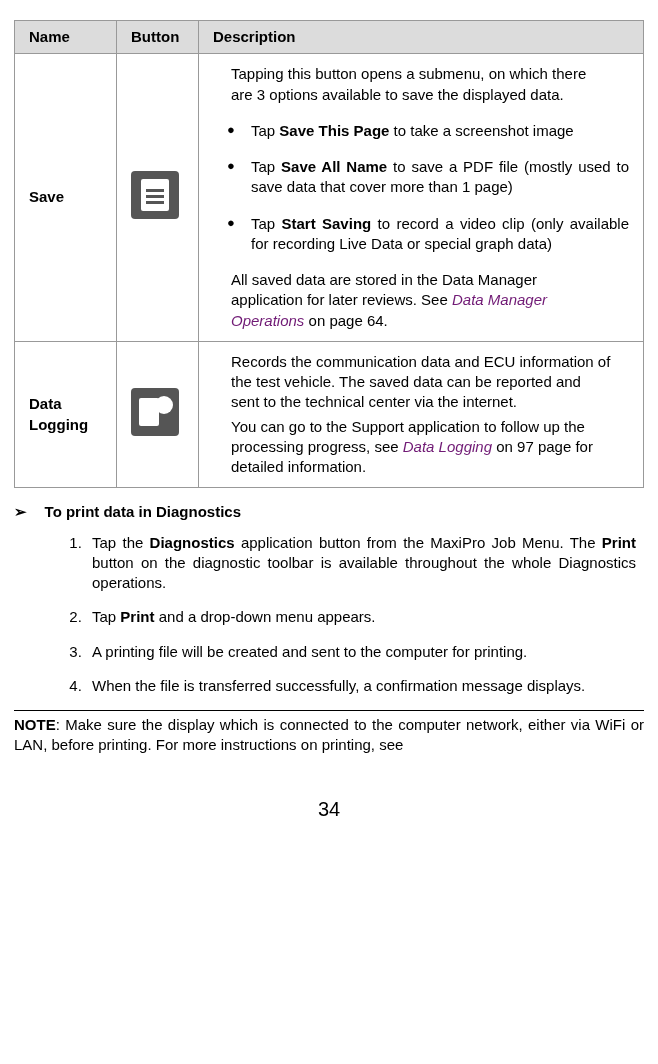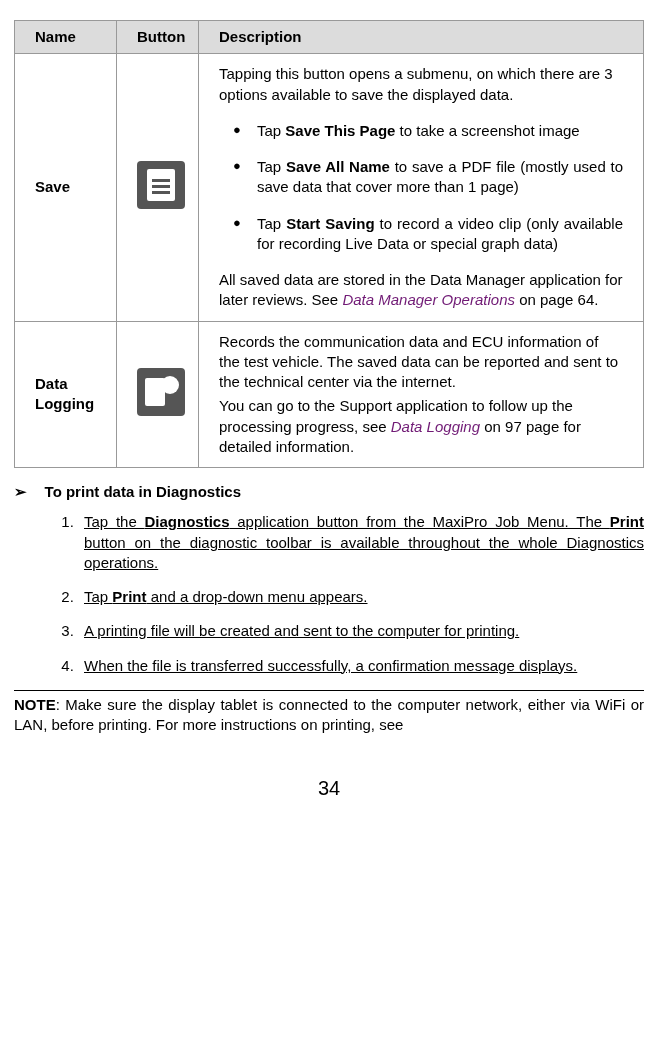--- a/index.html
+++ b/index.html
@@ -12,34 +12,34 @@
     width: 658px;
     box-sizing: border-box;
   }
   table.main {
     border-collapse: collapse;
     width: 100%;
     table-layout: fixed;
   }
   table.main th, table.main td {
     border: 1px solid #999;
-    padding: 6px 20px;
+    padding: 6px 14px;
     vertical-align: middle;
     text-align: left;
   }
   table.main th {
     background: #dcdcdc;
     font-weight: bold;
   }
   col.c1 { width: 102px; }
   col.c2 { width: 82px; }
   col.c3 { }
   .name-cell { font-weight: bold; }
   .btn-cell { text-align: center; }
-  .desc p { margin: 4px 0; }
+  .desc p { margin: 4px 18px; }
   .desc { text-align: justify; }
   ul.bullets {
     list-style: none;
     padding: 0;
     margin: 2px 0;
   }
   ul.bullets li {
     position: relative;
     padding-left: 38px;
     margin: 16px 0;
@@ -54,22 +54,21 @@
   }
   .link-italic { color: #701a75; font-style: italic; }
   .section-head {
     margin: 14px 0 10px 0;
     font-weight: bold;
   }
   .section-head .chev { margin-right: 18px; }
   ol.steps {
     list-style: decimal;
     padding-left: 64px;
-    margin: 0;
-    text-decoration: underline;
+    margin: 8px;
   }
   ol.steps > li {
     margin: 8px 0 14px 0;
     padding-left: 6px;
     text-align: justify;
   }
   ol.sub {
     list-style: lower-alpha;
     padding-left: 34px;
     margin: 10px 0 0 0;
@@ -194,15 +193,15 @@
     <span>Tap the </span><b>Diagnostics</b><span> application button from the MaxiPro Job Menu. The </span><b>Print</b><span> button on the diagnostic toolbar is available throughout the whole Diagnostics operations.</span>
   </li>
   <li>
     <span>Tap </span><b>Print</b><span> and a drop-down menu appears.</span>
   </li>
   <li>A printing file will be created and sent to the computer for printing.</li>
   <li>When the file is transferred successfully, a confirmation message displays.</li>
 </ol>
 
 <hr class="rule">
-<p class="note"><span class="label">NOTE</span><span>: Make sure the display tablet is connected to the computer network, either via WiFi or LAN, before printing. For more instructions on printing, see</span></p>
+<p class="note"><span class="label">NOTE</span><span>: Make sure the display which is connected to the computer network, either via WiFi or LAN, before printing. For more instructions on printing, see</span></p>
 
 <div class="pagenum">34</div>
 
 </body></html>

